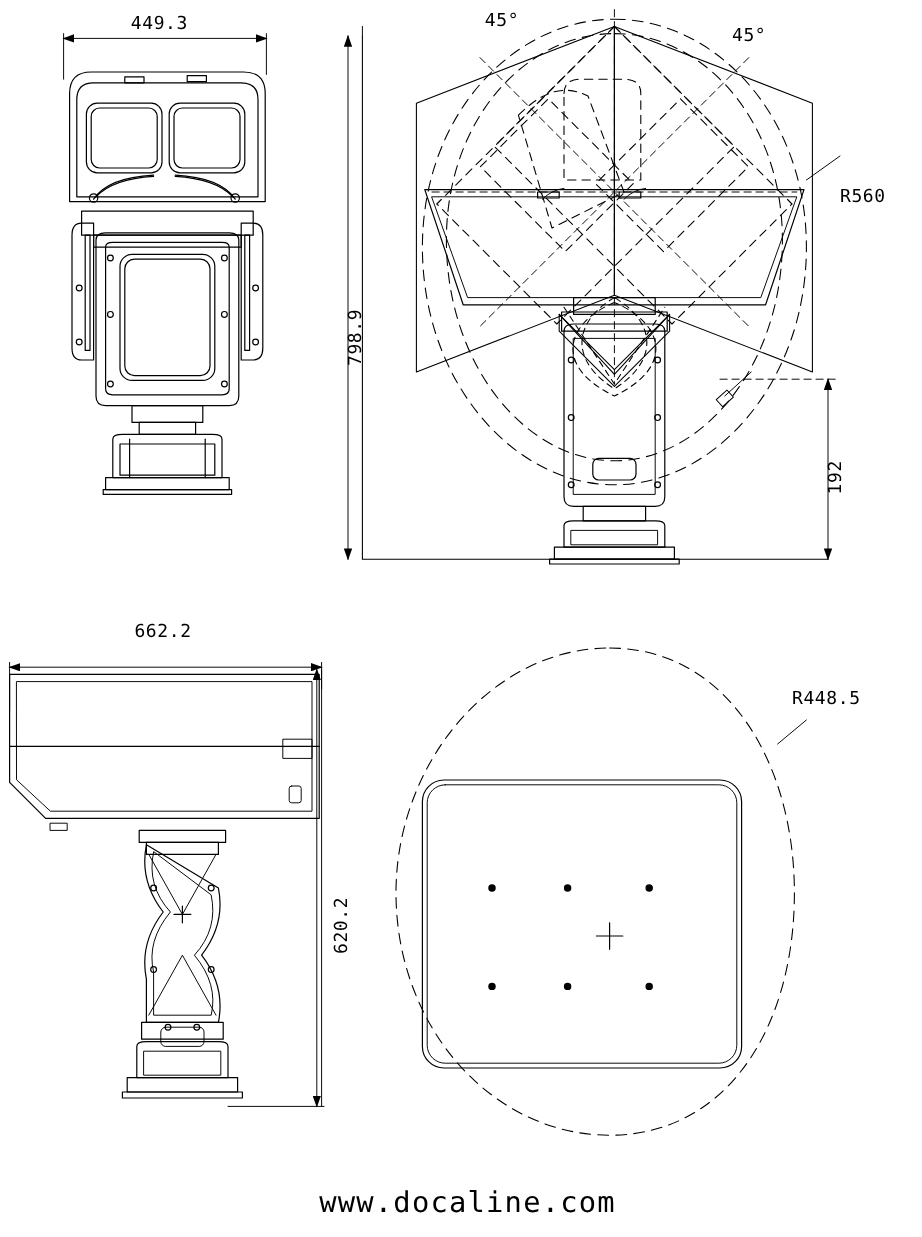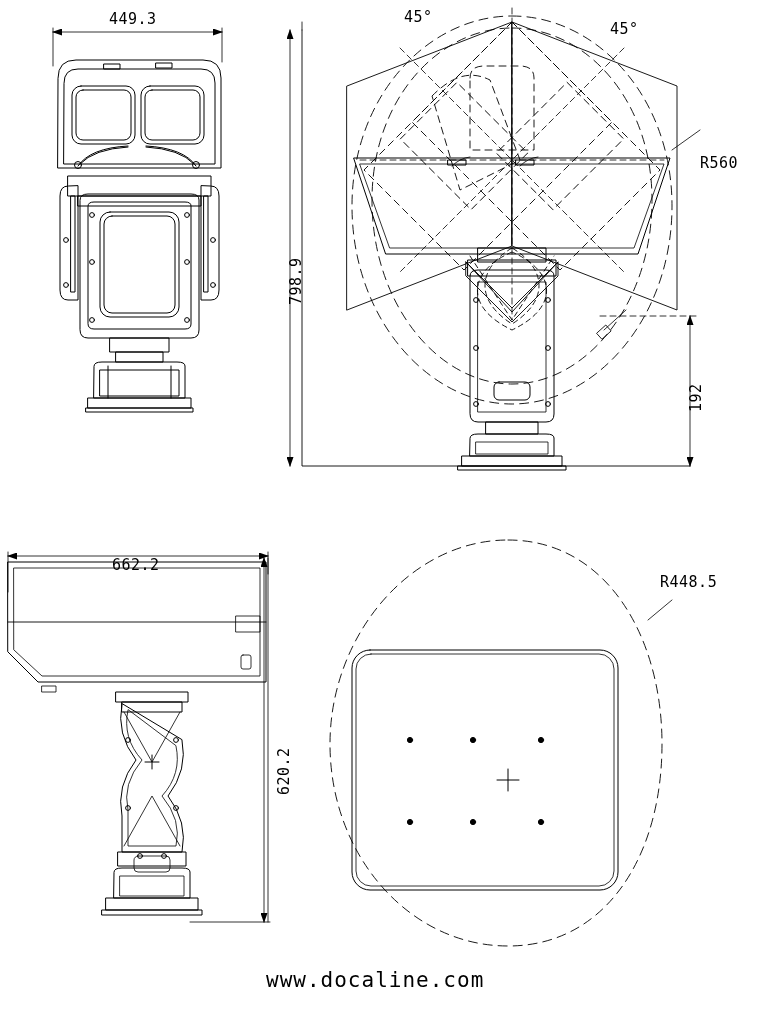--- a/index.html
+++ b/index.html
@@ -1,21 +1,21 @@
 <!DOCTYPE html>
 <html><head>
 <meta charset="utf-8">
 <style>
   html,body{margin:0;padding:0;background:#ffffff;}
   body{width:768px;height:1031px;position:relative;font-family:"DejaVu Sans Mono",monospace;color:#000;overflow:hidden;}
   .stage{position:absolute;left:0;top:0;width:680px;height:1031px;}
   svg{position:absolute;left:0;top:0;width:768px;height:1031px;}
   .lbl{position:absolute;font-family:"DejaVu Sans Mono",monospace;font-size:15px;letter-spacing:0.5px;color:#000;white-space:nowrap;}
   .lbl.vert{transform:rotate(-90deg);transform-origin:left top;}
-  .wm{position:absolute;font-family:"DejaVu Sans Mono",monospace;font-size:21px;letter-spacing:1px;color:#000;white-space:nowrap;}
+  .wm{position:absolute;font-family:"DejaVu Sans Mono",monospace;font-size:24px;letter-spacing:1px;color:#000;white-space:nowrap;margin-top:20px;}
 </style>
 </head>
 <body>
 
 <div class="stage">
 
   <svg viewBox="0 0 768 1031">
     <defs>
       <marker id="ah" markerWidth="10" markerHeight="7" refX="9" refY="3.5" orient="auto" markerUnits="userSpaceOnUse">
         <path d="M0,0 L10,3.5 L0,7 z" fill="#000"></path>
@@ -221,19 +221,19 @@
   </svg>
 
   <div class="lbl" style="left:109px;top:10px;">449.3</div>
 
   <div class="lbl" style="left:404px;top:8px;">45°</div>
   <div class="lbl" style="left:610px;top:20px;">45°</div>
   <div class="lbl vert" style="left:287px;top:305px;">798.9</div>
   <div class="lbl vert" style="left:687px;top:412px;">192</div>
   <div class="lbl" style="left:700px;top:115px;margin-top:39px;">R560</div>
 
-  <div class="lbl" style="left:112px;top:556px;">662.2</div>
+  <div class="lbl" style="left:112px;top:517px;">662.2</div>
   <div class="lbl vert" style="left:275px;top:795px;">620.2</div>
 
   <div class="lbl" style="left:660px;top:573px;">R448.5</div>
 
   <div class="wm" style="left:266px;top:968px;">www.docaline.com</div>
 </div>
 
 </body></html>

